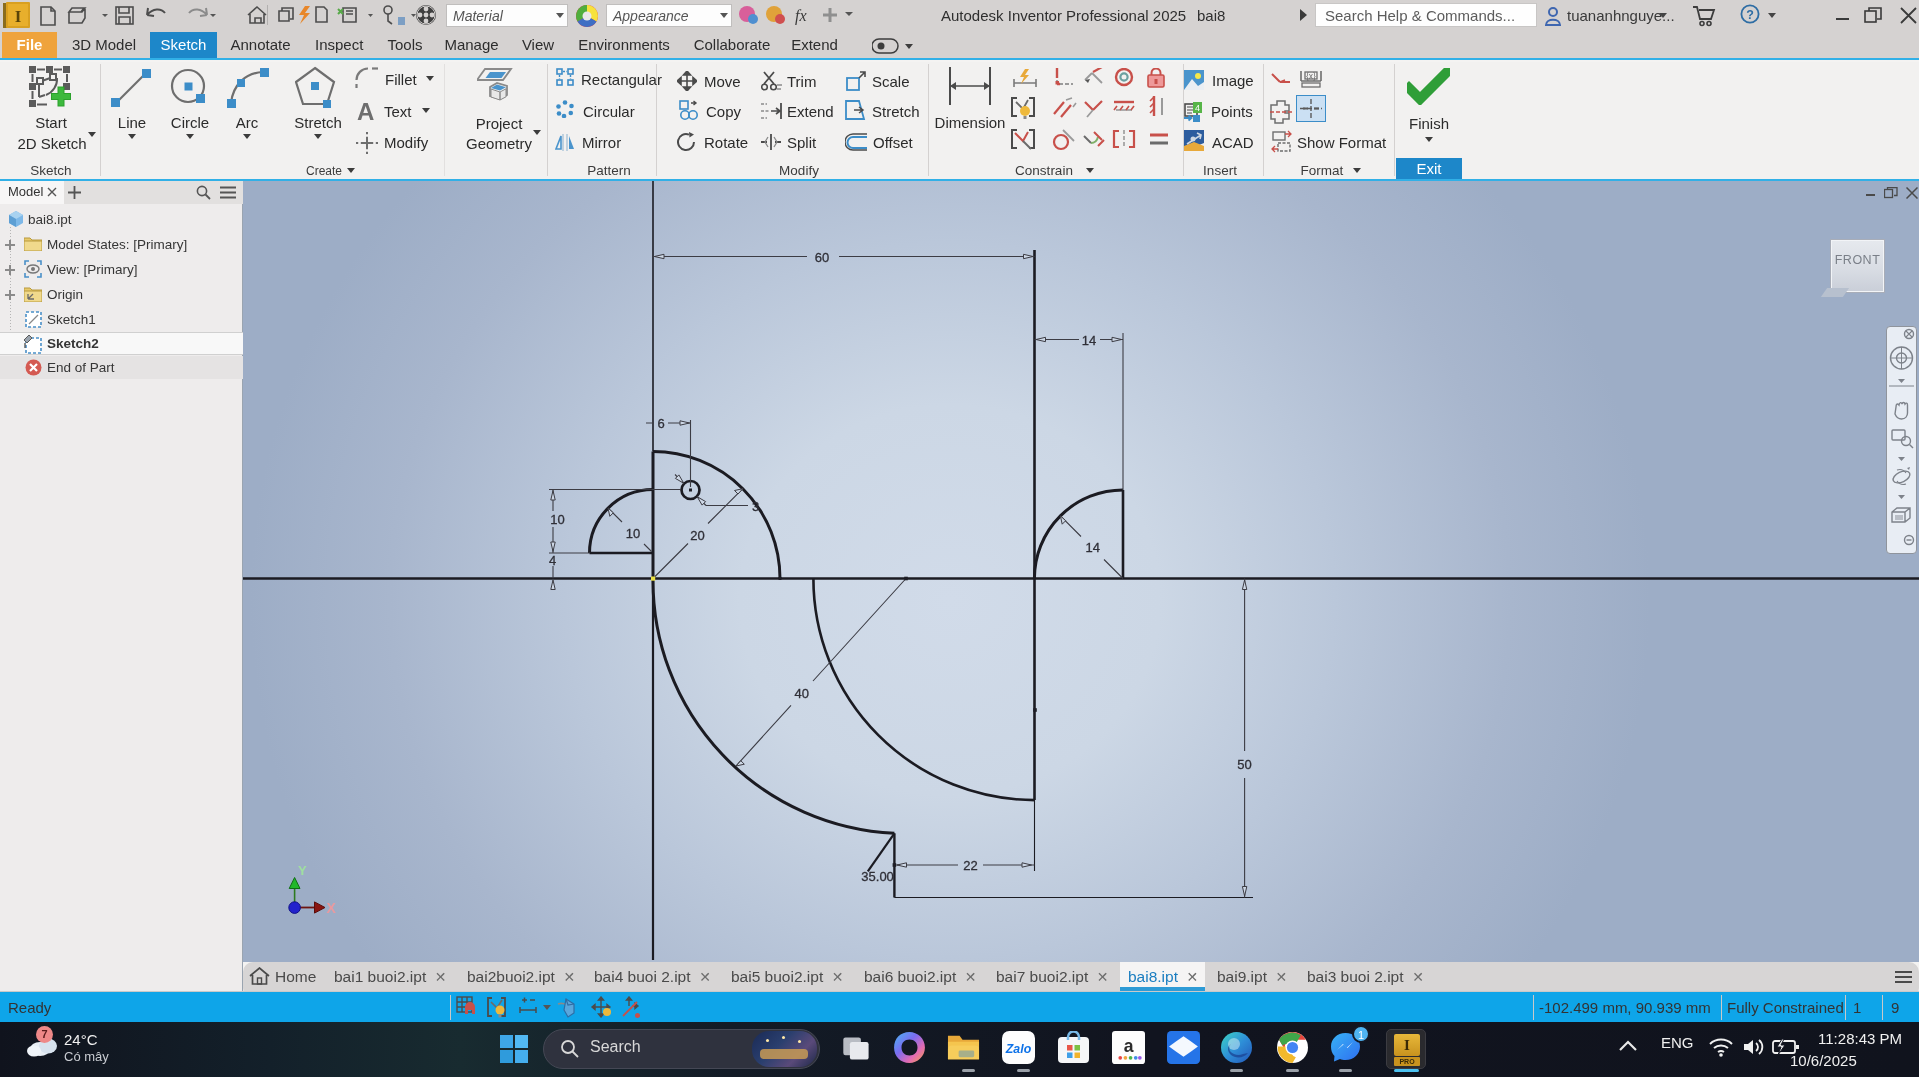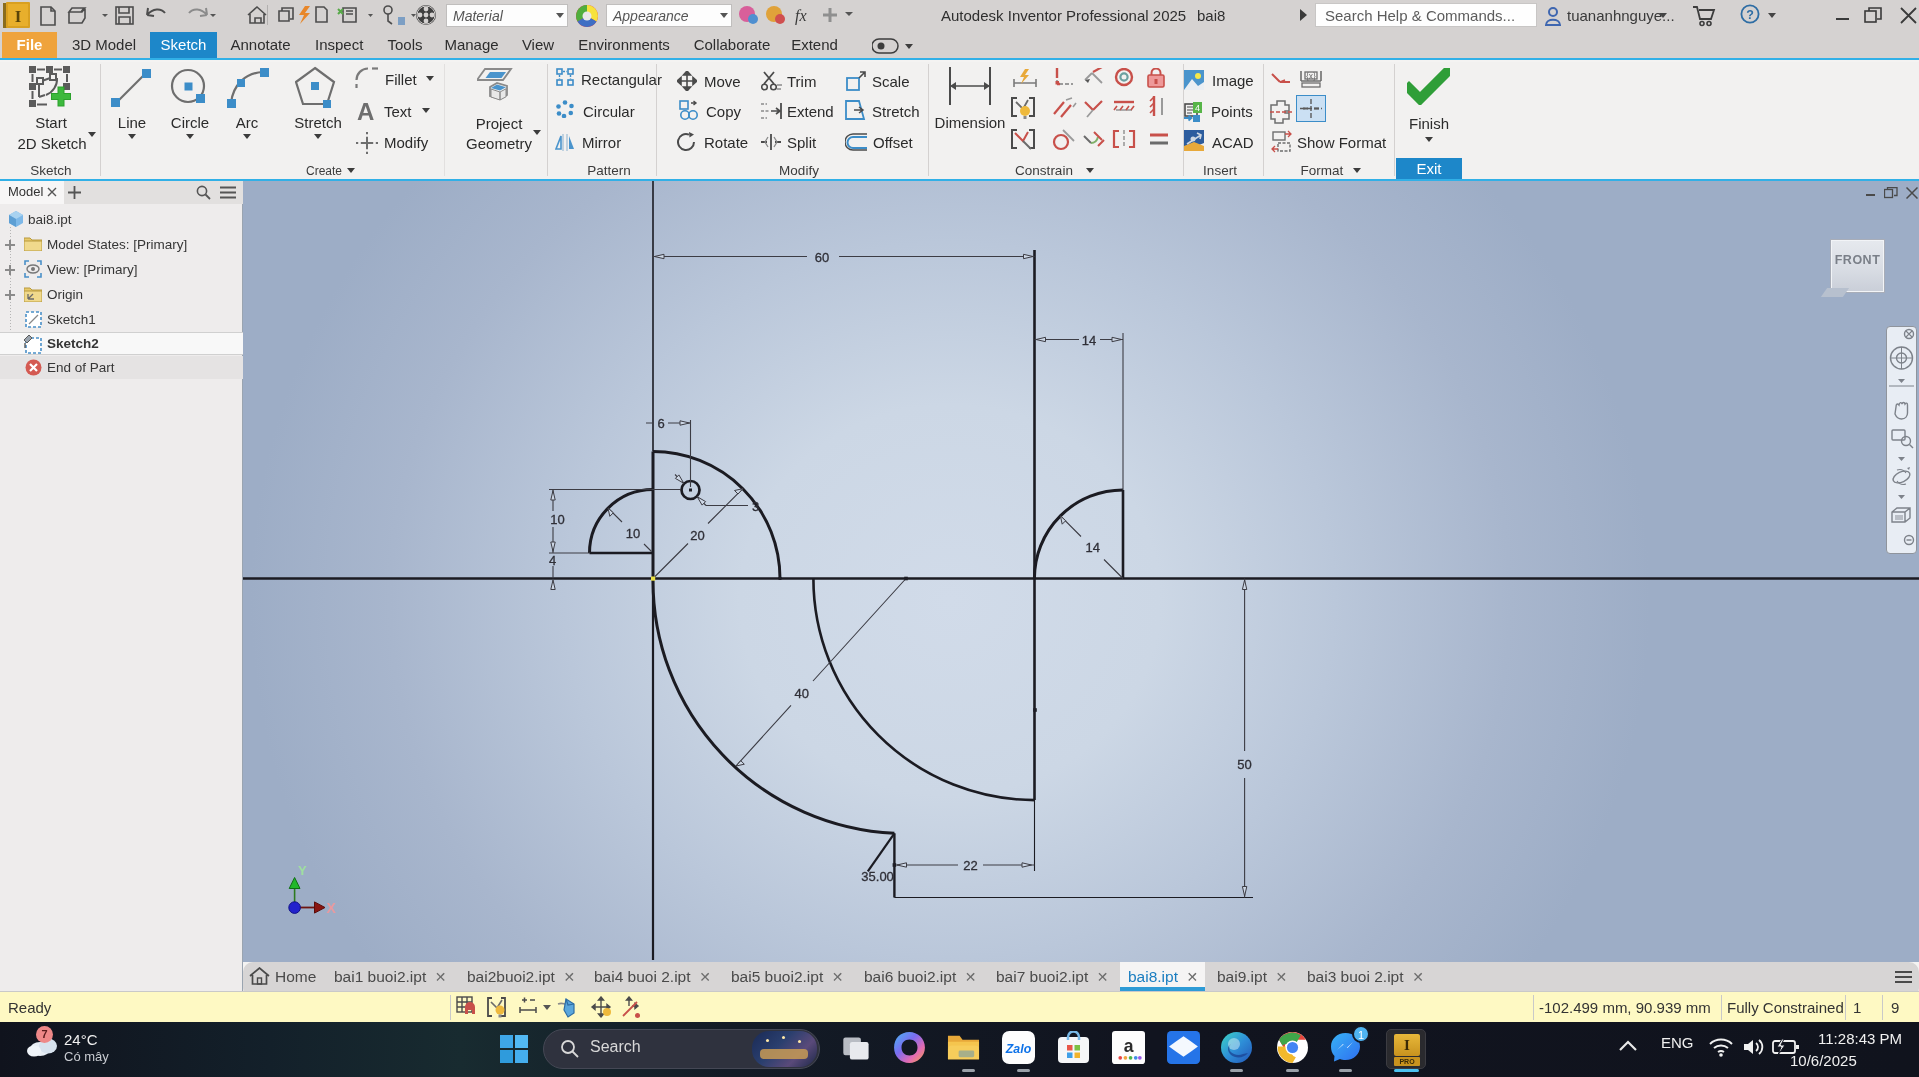--- a/index.html
+++ b/index.html
@@ -32,21 +32,21 @@
 
 #canvas { position:absolute; left:243px; top:181px; width:1676px; height:781px;
   background:radial-gradient(ellipse 700px 650px at 707px 419px, #d1dbe9 0%, #ccd7e5 30%, #bac7da 55%, #a8b6cd 80%, #9dadc6 100%); }
 
 
 #doctabs { position:absolute; left:243px; top:962px; width:1676px; height:36px; background:#d7d5d5;border-radius:10px; }
 .dtab { position:absolute; top:0; height:29px; line-height:29px; font-size:15.5px; color:#4a4a4a; }
 .dx { color:#6d6d6d; font-size:14px; }
 
 
-#statusbar { position:absolute; left:0; top:991px; width:1919px; height:31px; background:#fef9c3; border-top:1px solid #c9c9c9; font-size:15px; color:#333; }
+#statusbar { position:absolute; left:0; top:991px; width:1919px; height:31px; background:#0ea5e9; border-top:1px solid #c9c9c9; font-size:15px; color:#333; }
 .ssep { position:absolute; top:3px; height:25px; width:1px; background:#c9c9c9; }
 
 
 #taskbar { position:absolute; left:0; top:1022px; width:1919px; height:55px;
   background:linear-gradient(90deg,#10131d 0%, #13202a 14%, #182b30 24%, #131b26 38%, #11141f 60%, #10131d 100%); }
 .tbi { position:absolute; top:9px; width:33px; height:33px; }
 </style>
 </head>
 <body>
 <div id="app">
@@ -701,21 +701,21 @@
 <div class="abs" style="left:1866px;top:194px;width:9px;height:2px;background:#4a4a4a"></div>
 <svg class="abs" style="left:1884px;top:187px" width="14" height="12" viewBox="0 0 14 12">
   <rect x="0.5" y="2.5" width="8" height="8" fill="none" stroke="#4a4a4a" stroke-width="1.3"></rect>
   <path d="M3.5 2.5 v-2 h9.5 v8 h-3" fill="none" stroke="#4a4a4a" stroke-width="1.3"></path>
 </svg>
 <svg class="abs" style="left:1906px;top:187px" width="12" height="12" viewBox="0 0 12 12">
   <path d="M0.5 0.5 l11 11 M11.5 0.5 l-11 11" stroke="#4a4a4a" stroke-width="1.5"></path>
 </svg>
 
 <div class="abs" style="left:1830px;top:239px;width:55px;height:54px;background:linear-gradient(180deg,#e6e9ee 0%,#d9dde4 55%,#c9ced8 100%);border:1px solid #a8adb8;box-shadow:inset 0 0 0 1px #f2f4f7"></div>
-<div class="abs" style="left:1830px;top:253px;width:55px;height:26px;font-size:12.5px;font-weight:bold;color:#7a7f88;letter-spacing:0.5px;text-align:center">FRONT</div>
+<div class="abs" style="left:1830px;top:253px;width:55px;height:26px;font-size:12.5px;font-weight:normal;color:#7a7f88;letter-spacing:0.5px;text-align:center">FRONT</div>
 <div class="abs" style="left:1824px;top:288px;width:22px;height:9px;background:#b7c0ce;transform:skewX(-35deg)"></div>
 
 <div class="abs" style="left:1886px;top:326px;width:31px;height:228px;background:rgba(243,246,250,0.88);border:1px solid #8f949c;border-radius:4px"></div>
 <svg class="abs" style="left:1887px;top:327px" width="29" height="226" viewBox="0 0 29 226">
   <g stroke="#7d828a" fill="none" stroke-width="1.4">
     <circle cx="22" cy="7" r="4.5"></circle>
         <path d="M19 4 l6 6 M25 4 l-6 6" stroke-width="1.1"></path>
     <circle cx="14.5" cy="31" r="11"></circle>
         <circle cx="14.5" cy="31" r="5"></circle>
     <path d="M14.5 20 v22 M3.5 31 h22" stroke-width="1"></path>

